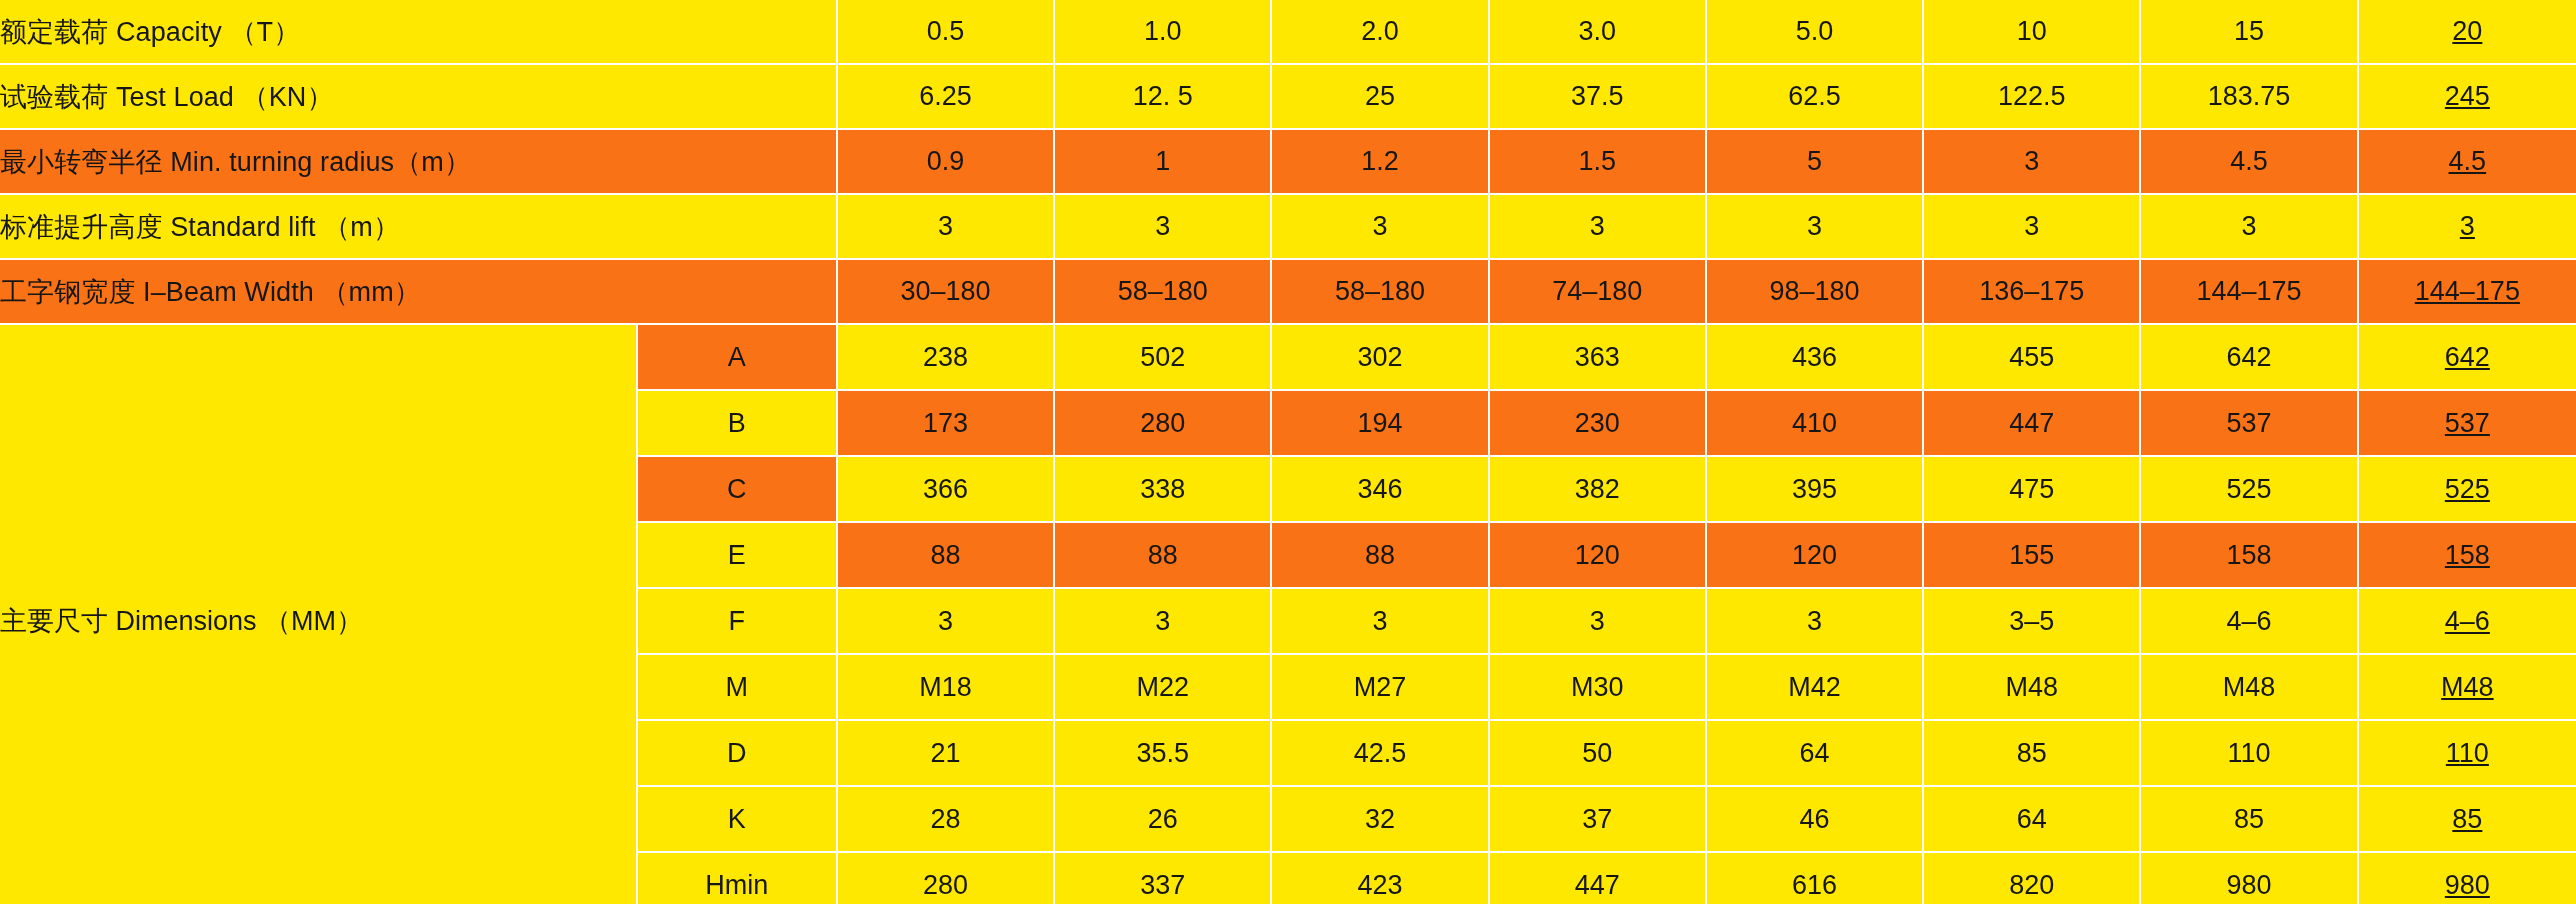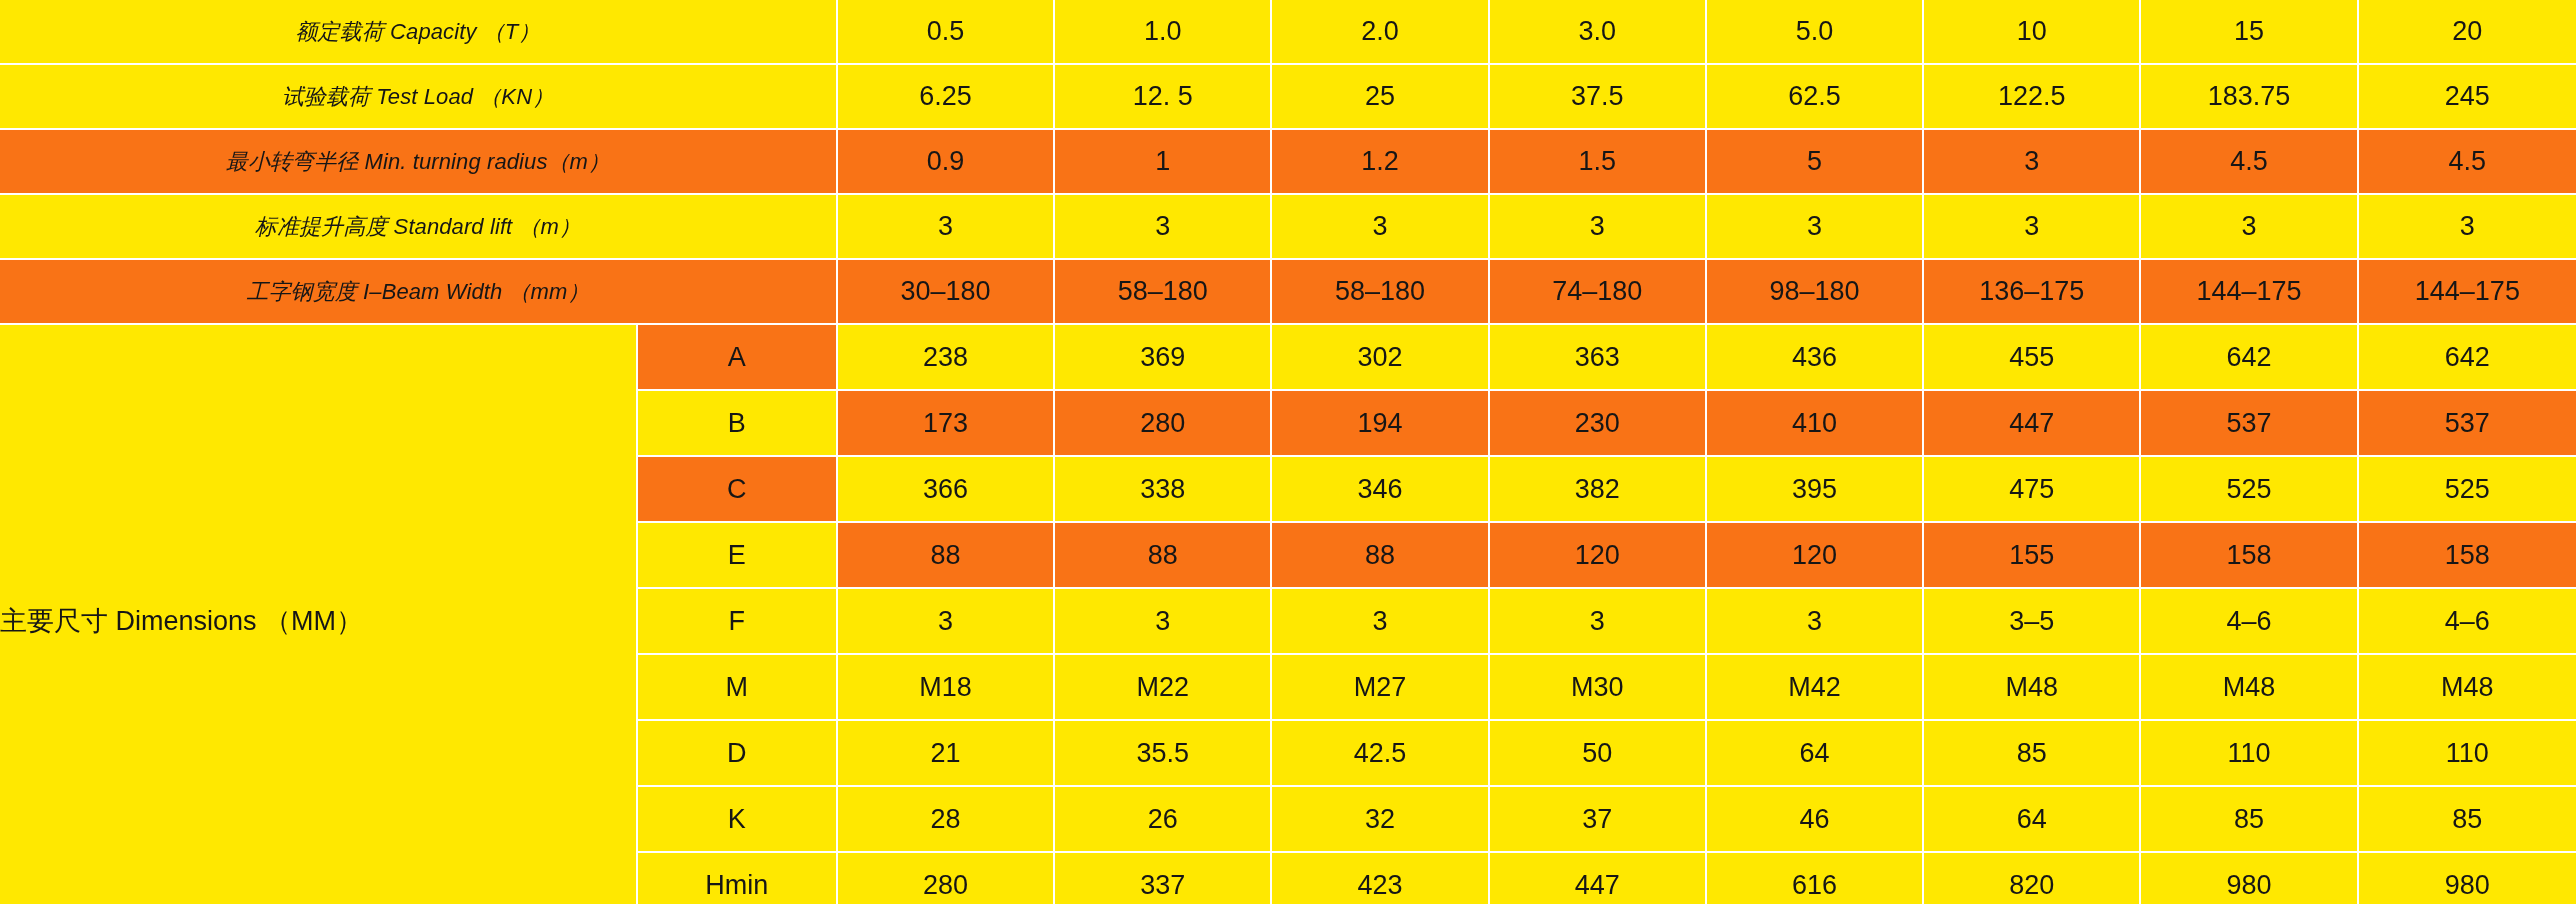--- a/index.html
+++ b/index.html
@@ -36,26 +36,25 @@
   .bg-yellow { background: #ffe800; }
   .bg-gray   { background: #f97316; }
 
   
   .col-label    { width: 637px; }
   .col-sublabel { width: 200px;  }
   .col-data     { width: 217px;  }
 
   
   .row-title {
-    text-align: center;
+    text-align: left;
     padding-left: 13.4px;
-    font-size: 22px;
+    font-size: 27px;
     letter-spacing: 0.1px;
     white-space: nowrap;
-    font-style: italic;
   }
 
   
   .dim-title {
     text-align: left;
     padding-left: 13.4px;
     font-size: 27px;
     white-space: nowrap;
     vertical-align: middle;
   }
@@ -71,21 +70,21 @@
     text-align: center;
     font-size: 27px;
     white-space: nowrap;
   }
 
   
   .r-main { height: 65px; }
   .r-dim  { height: 66px; }
 
   
-  #spec-table td:last-child { border-right: none; }
+  #spec-table td:last-child { border-right: none; text-decoration: underline; }
 </style>
 </head>
 <body>
 
 <table id="spec-table">
   <colgroup>
     <col class="col-label">
     <col class="col-sublabel">
     <col class="col-data">
       <col class="col-data">
@@ -149,21 +148,21 @@
         <td class="data-cell bg-gray">74–180</td>
         <td class="data-cell bg-gray">98–180</td>
         <td class="data-cell bg-gray">136–175</td>
         <td class="data-cell bg-gray">144–175</td>
         <td class="data-cell bg-gray">144–175</td>
       </tr>
       <tr class="r-dim">
         <td class="dim-title bg-yellow" rowspan="9">主要尺寸 Dimensions （MM）</td>
         <td class="sublabel bg-gray">A</td>
         <td class="data-cell bg-yellow">238</td>
-        <td class="data-cell bg-yellow">369</td>
+        <td class="data-cell bg-yellow">502</td>
         <td class="data-cell bg-yellow">302</td>
         <td class="data-cell bg-yellow">363</td>
         <td class="data-cell bg-yellow">436</td>
         <td class="data-cell bg-yellow">455</td>
         <td class="data-cell bg-yellow">642</td>
         <td class="data-cell bg-yellow">642</td>
       </tr>
       <tr class="r-dim">
         <td class="sublabel bg-yellow">B</td>
         <td class="data-cell bg-gray">173</td>

